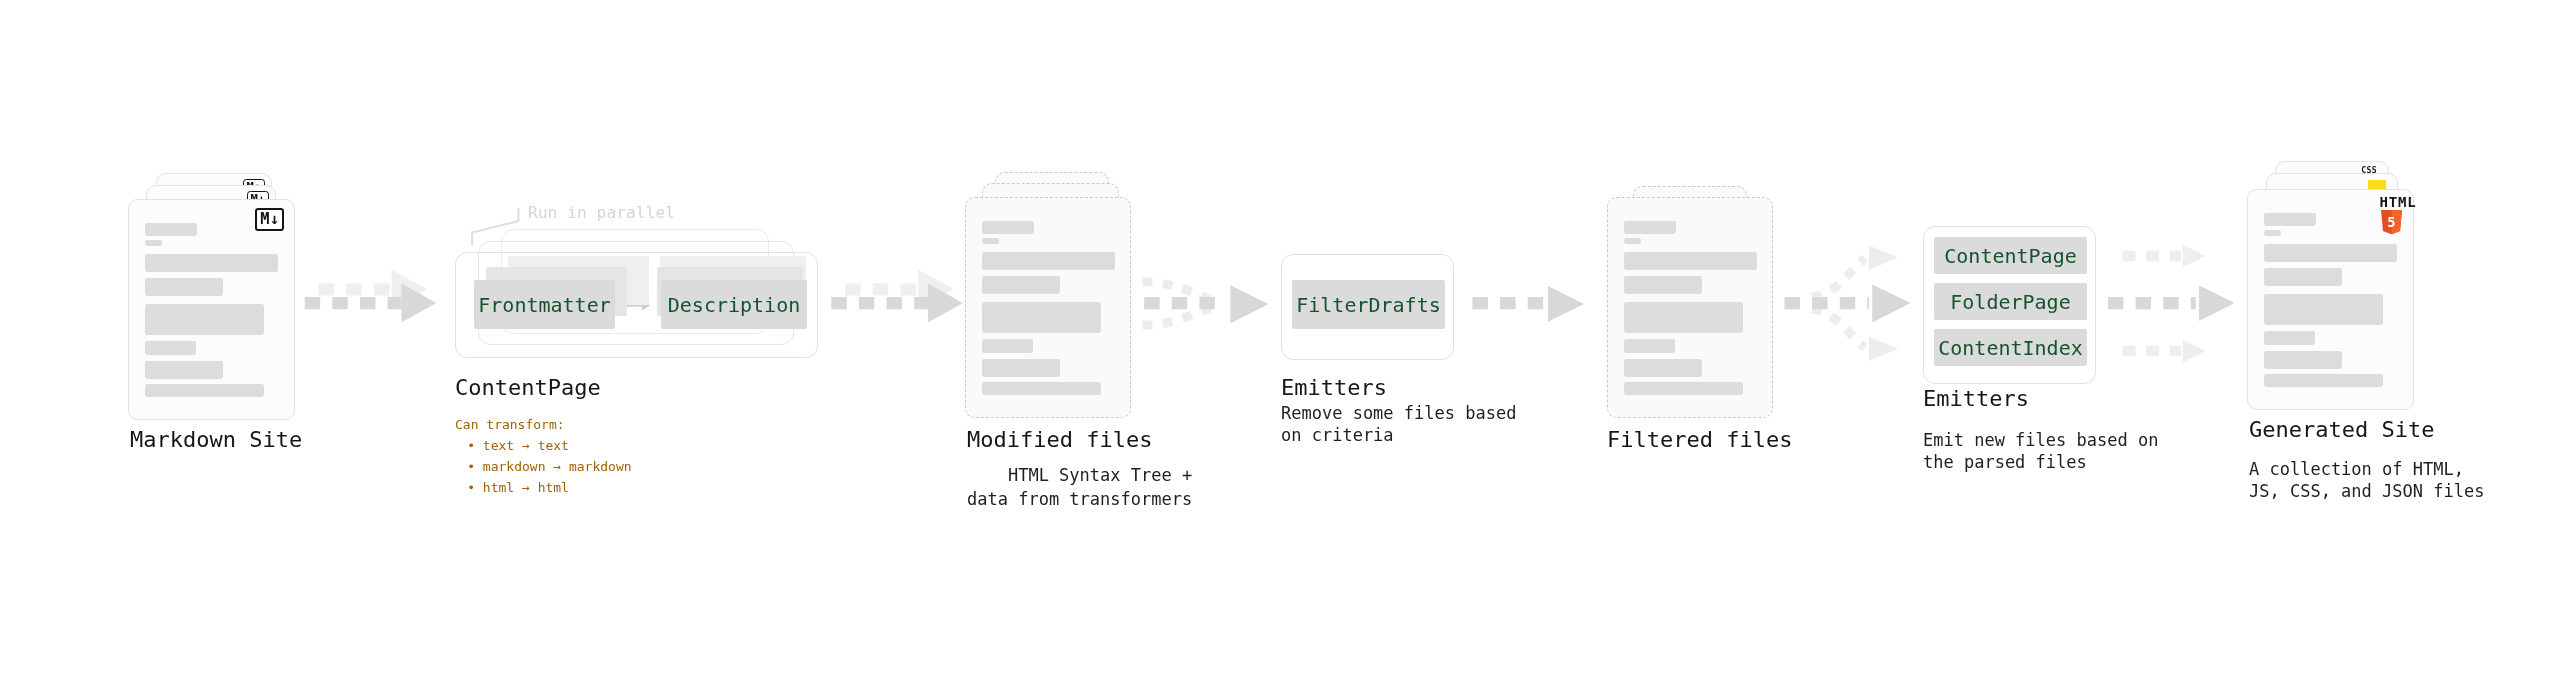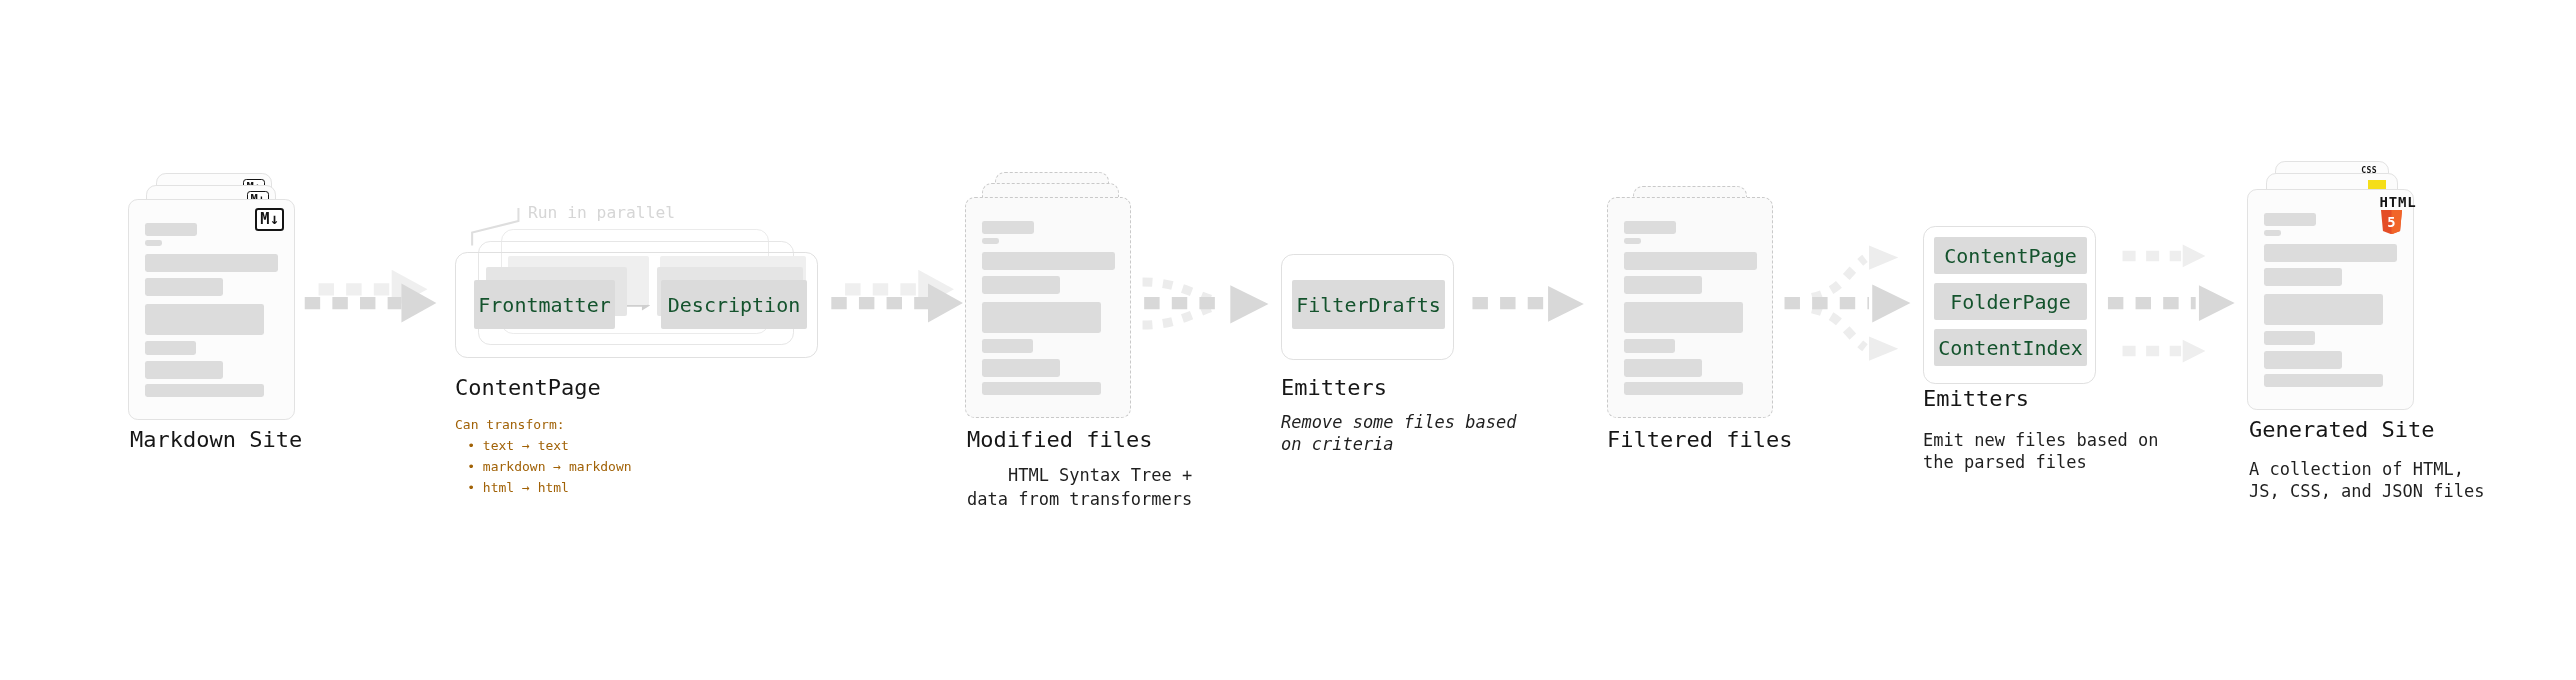--- a/index.html
+++ b/index.html
@@ -165,21 +165,21 @@
     <div class="desc lh30" style="left:967px;top:463px;">
       <div>HTML Syntax Tree +</div>
       <div>data from transformers</div>
     </div>
   </div>
 
   <div>
     <div class="box solid" style="left:1281px;top:254px;width:173px;height:106px;"></div>
     <div class="pill" style="left:1292px;top:280px;width:153px;height:49px;">FilterDrafts</div>
     <div class="group-label" style="left:1281px;top:375px;">Emitters</div>
-    <div class="desc" style="left:1281px;top:411px;font-style:italic;">
+    <div class="desc" style="left:1281px;top:402px;">
       <div>Remove some files based</div>
       <div>on criteria</div>
     </div>
   </div>
 
   <div>
     <div class="card dashed" style="left:1633px;top:186px;width:114px;height:49px;"></div>
     <div class="card dashed" style="left:1607px;top:197px;width:166px;height:221px;">
       <div class="doc-body">
           <div class="bar" style="width: 52px; height: 13px; margin-top: 0px;"></div>

